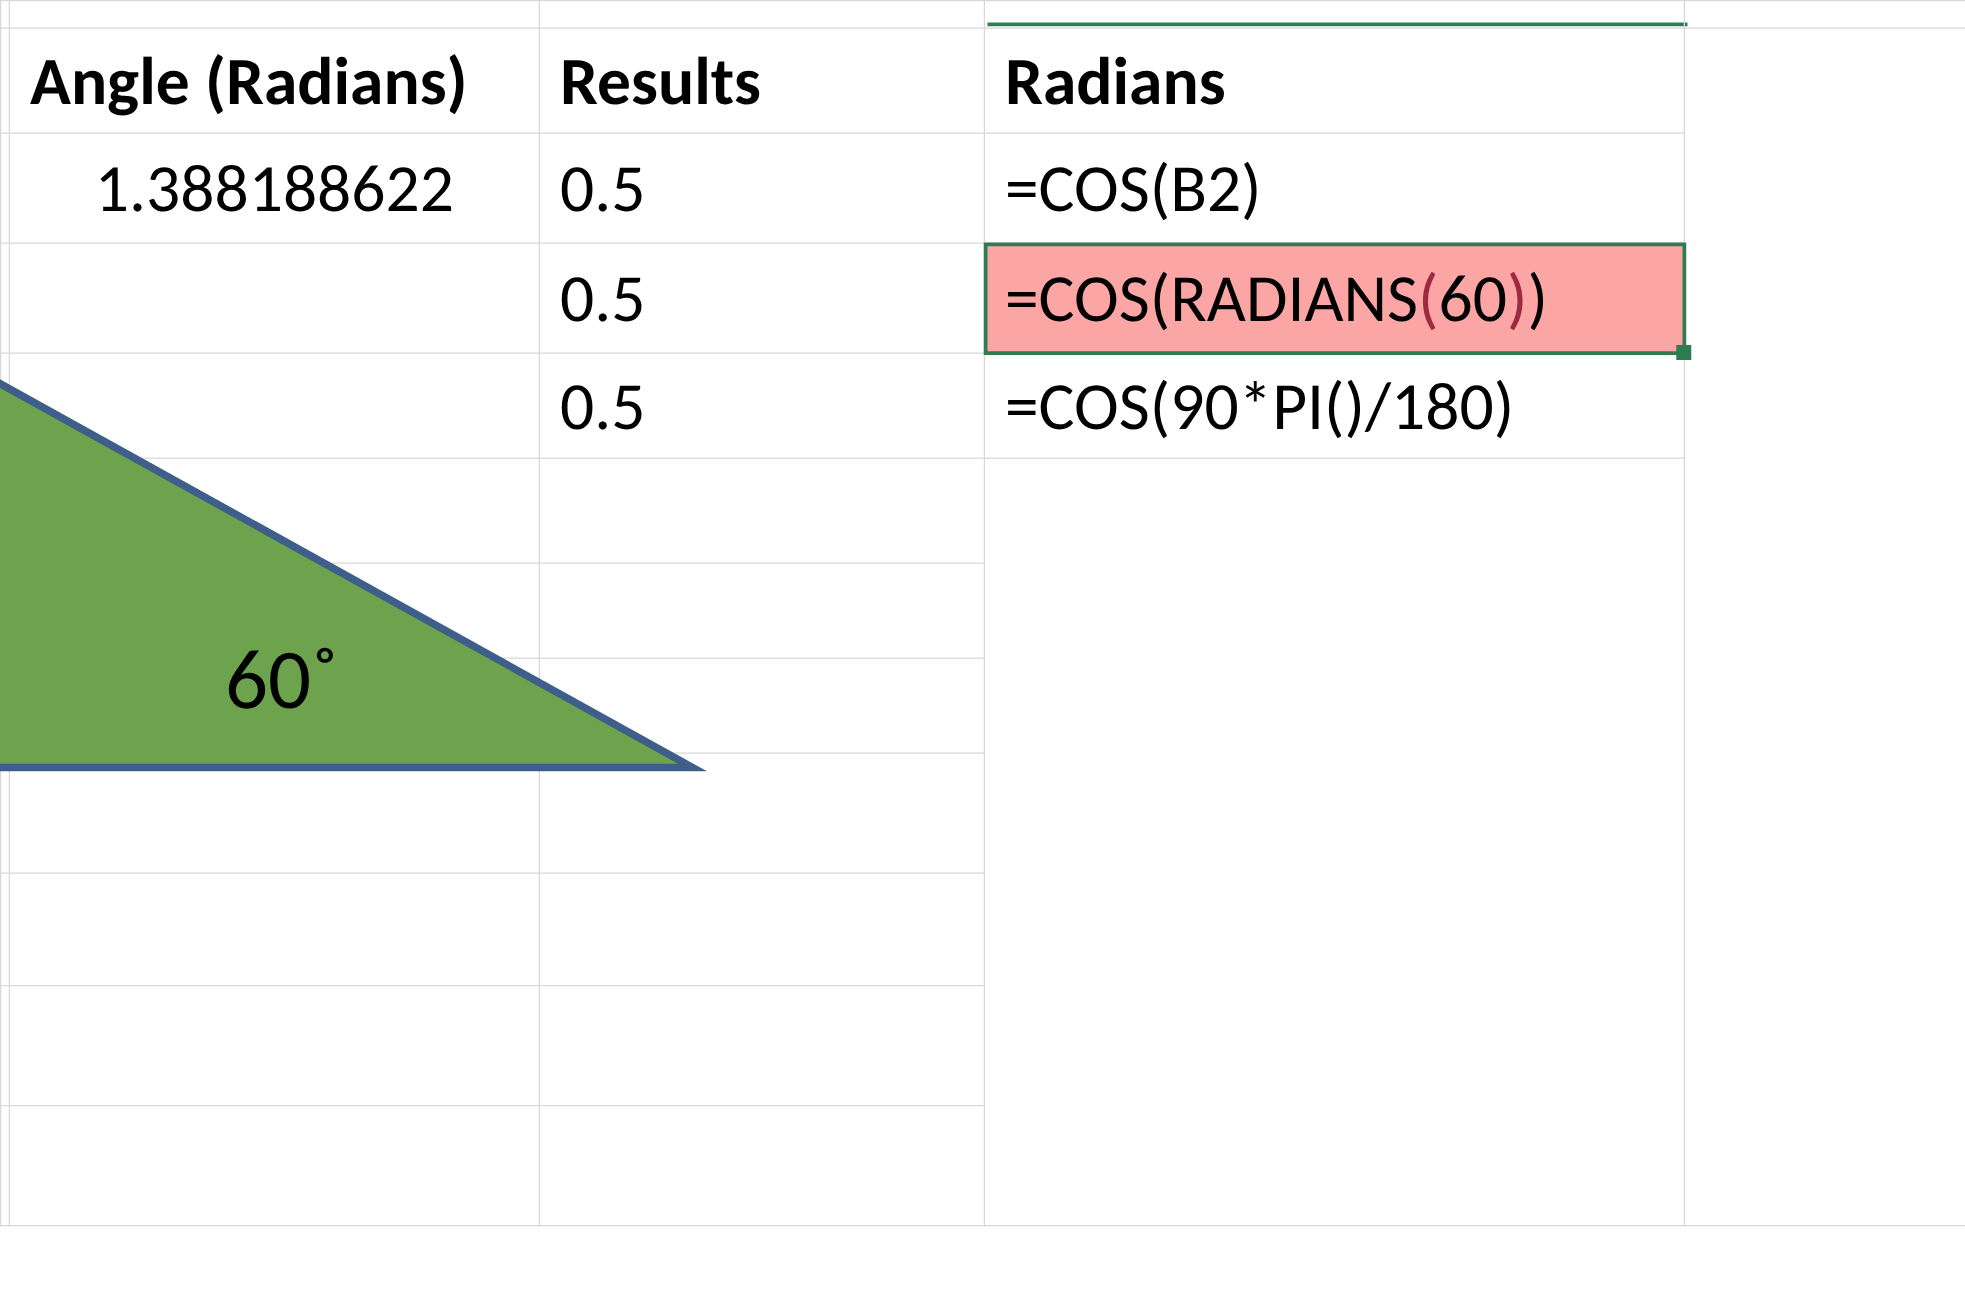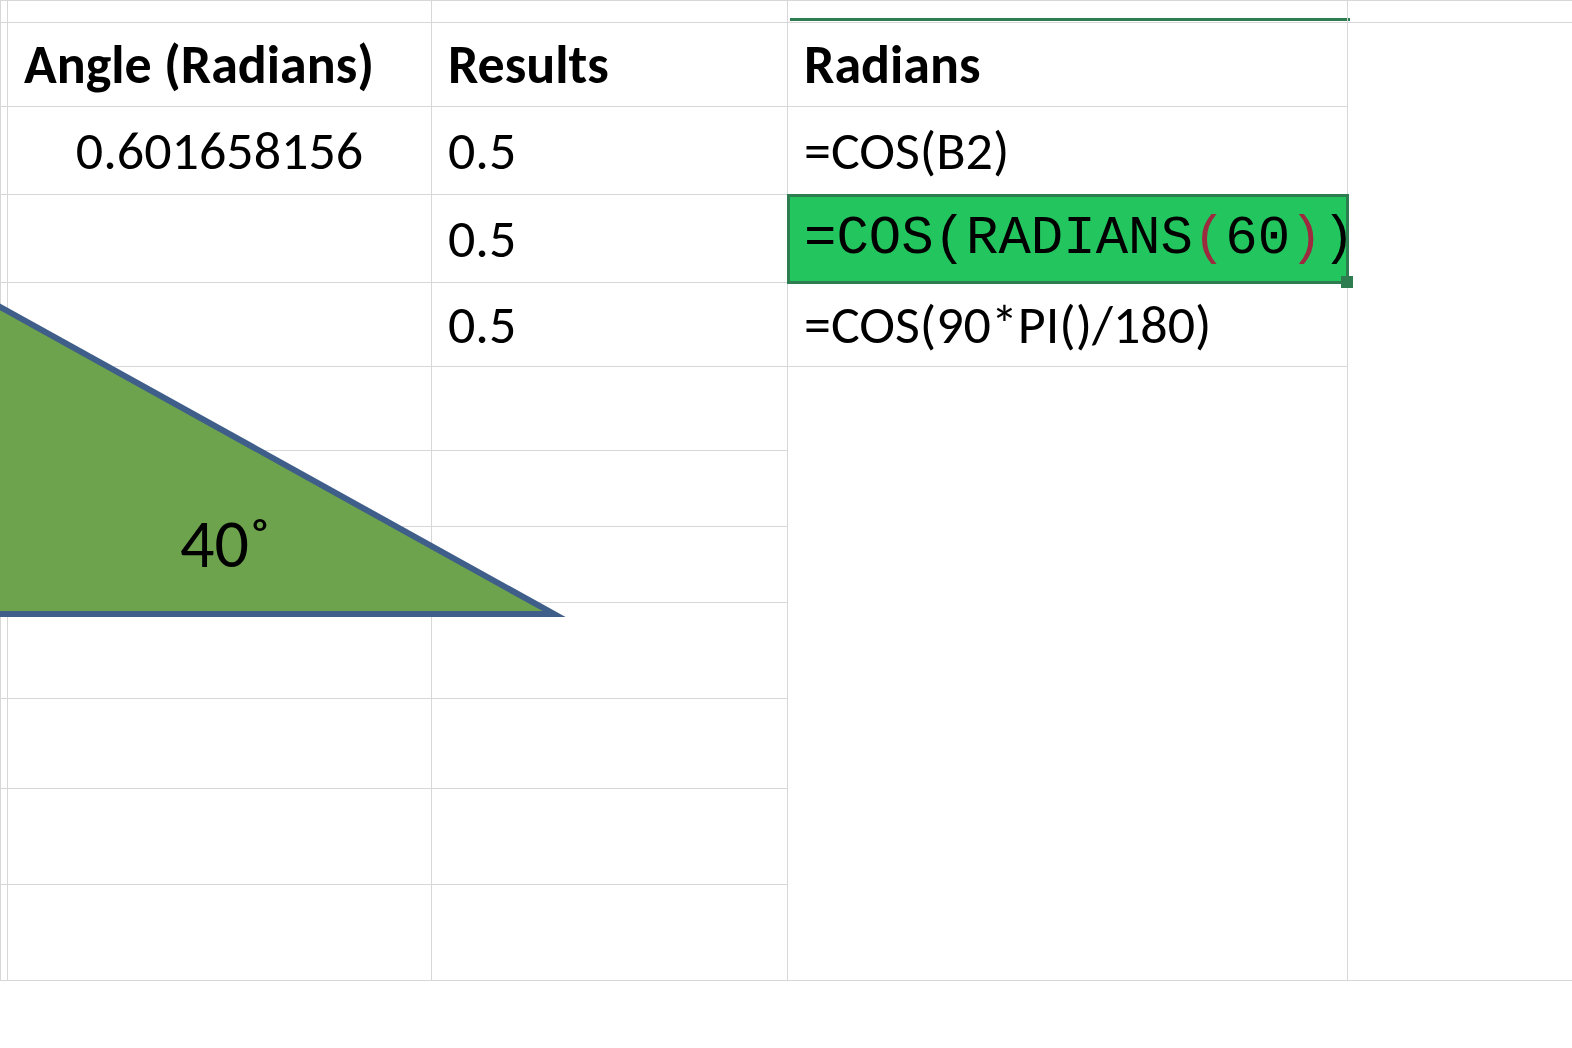--- a/index.html
+++ b/index.html
@@ -34,23 +34,22 @@
   .grid td.colB { width: 356px; }
   .grid td.colC { width: 560px; }
   .bold { font-weight: 700; }
   .right { text-align: left; }
   .left  { text-align: left; }
   .center{ text-align: center; }
 
   .active-cell {
     outline: 3px solid #2e7d50;
     outline-offset: -2px;
-    background: #22c55e;
+    background: #fca5a5;
     position: relative;
-    font-family: Liberation Mono, monospace;
   }
   .active-cell::after {
     content: "";
     position: absolute;
     right: -6px; bottom: -6px;
     width: 12px; height: 12px;
     background: #2e7d50;
   }
   .formula-colored .p1 { color: #000; }
   .formula-colored .fn { color: #000; }
@@ -117,21 +116,21 @@
   </tr>
   <tr>
     <td class="stub"></td>
     <td class="colA bold left">Angle (Radians)</td>
     <td class="colB bold left">Results</td>
     <td class="colC bold left">Radians</td>
     <td rowspan="11"></td>
   </tr>
   <tr class="tall-row">
     <td class="stub"></td>
-    <td class="colA center">0.601658156</td>
+    <td class="colA center">1.388188622</td>
     <td class="colB right">0.5</td>
     <td class="colC right">=COS(B2)</td>
   </tr>
   <tr class="tall-row">
     <td class="stub"></td>
     <td class="colA"></td>
     <td class="colB right">0.5</td>
     <td class="colC left active-cell formula-colored">
       <span class="fn">=COS(RADIANS</span><span class="paren-l">(</span><span class="p1">60</span><span class="paren-r">)</span><span class="p1">)</span>
     </td>
@@ -178,14 +177,14 @@
         <td class="colA"></td>
         <td class="colB"></td>
       </tr>
 </tbody>
   </table>
 
 <div class="triangle-wrap">
   <svg viewBox="0 0 590 330">
     <polygon points="0,0 570,316 0,316" fill="#6da34d" stroke="#3f5f8a" stroke-width="6" stroke-linejoin="miter"></polygon>
   </svg>
-  <div class="angle-label">40˚</div>
+  <div class="angle-label">60˚</div>
 </div>
 
 </body></html>

